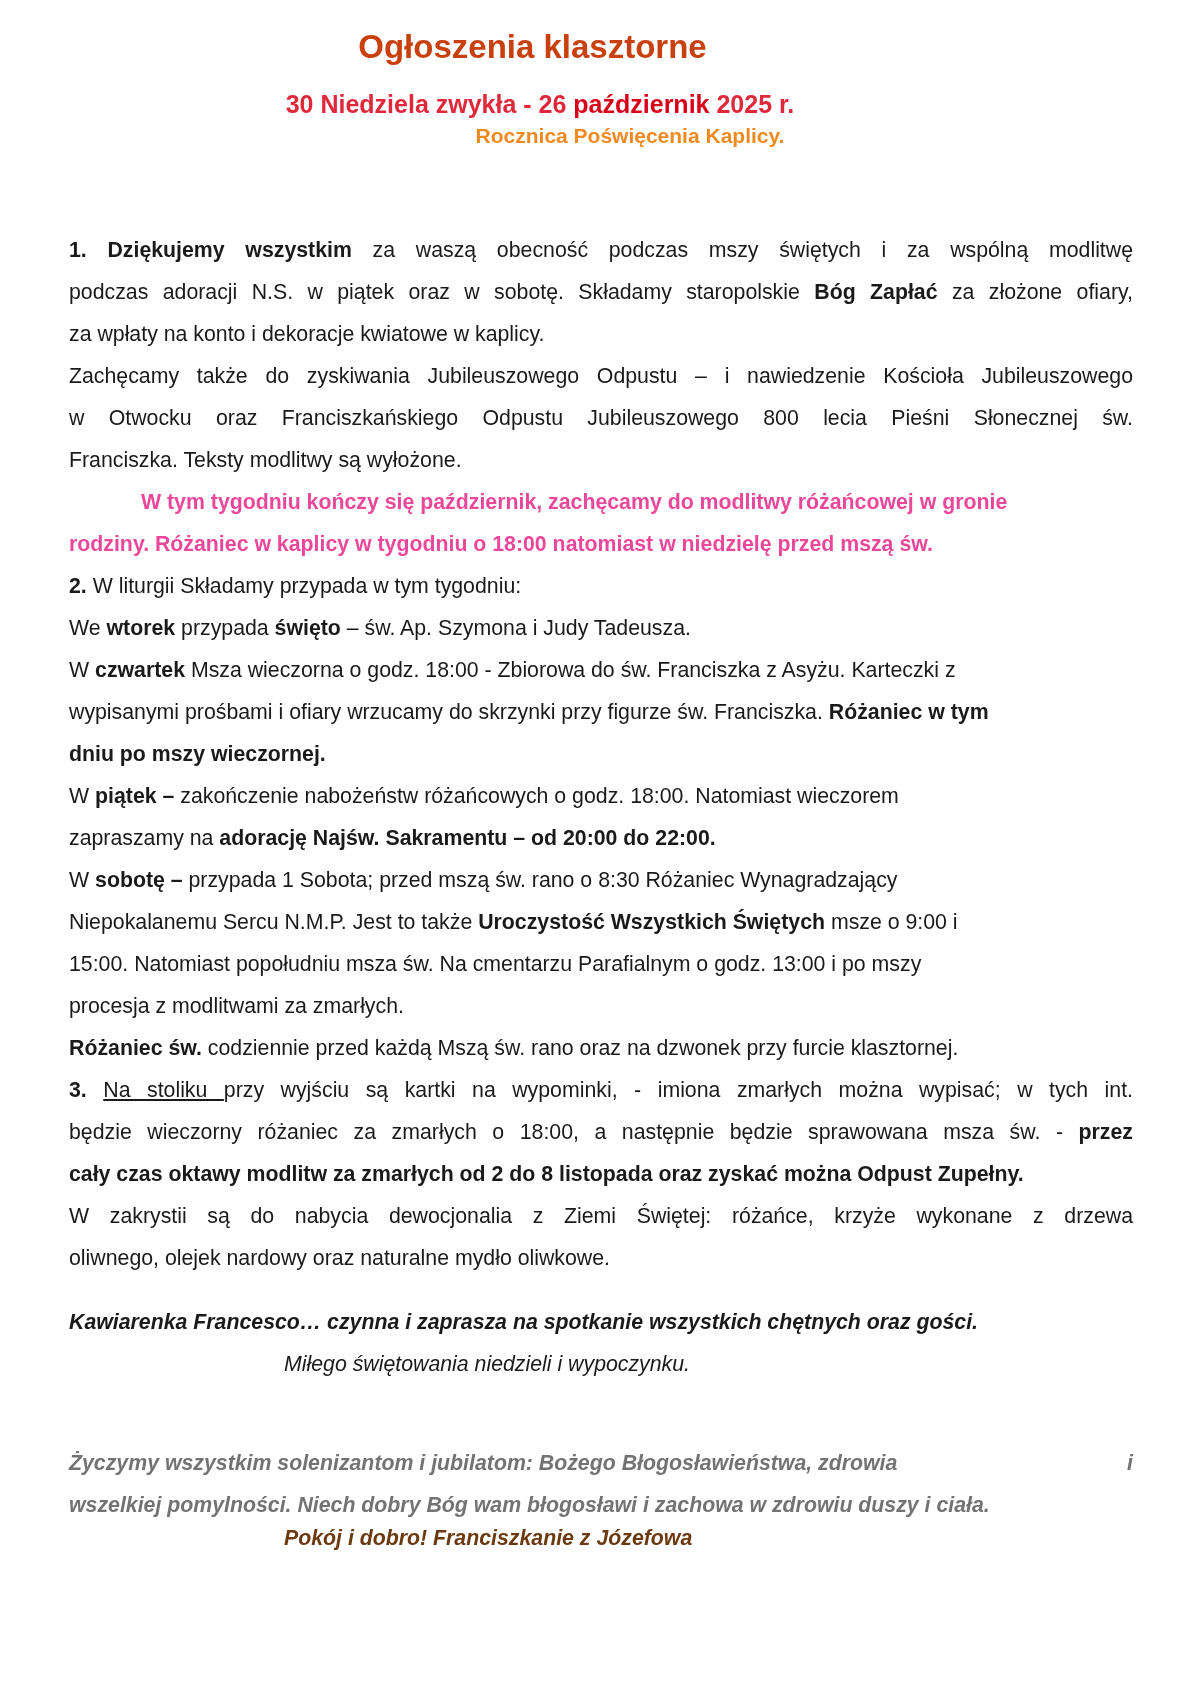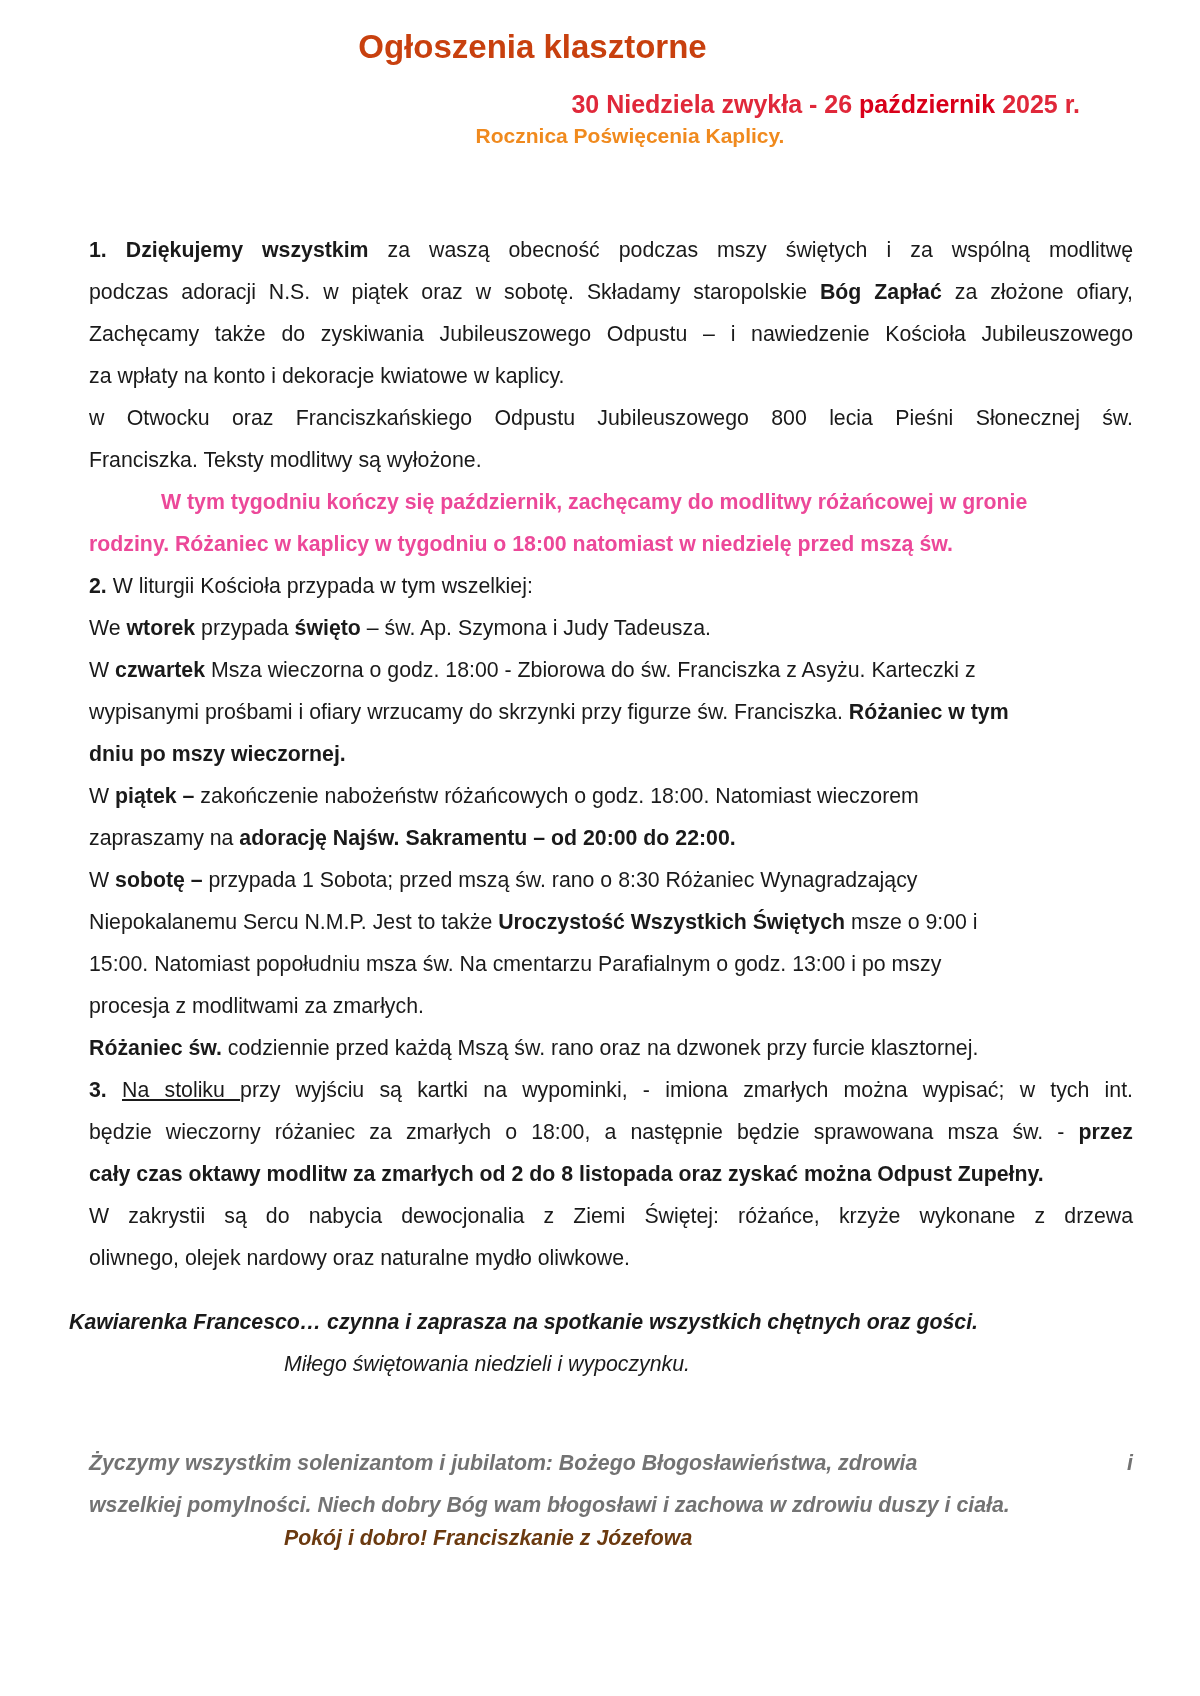--- a/index.html
+++ b/index.html
@@ -1,28 +1,28 @@
 <!DOCTYPE html>
 <html><head>
 <meta charset="utf-8">
 <style>
   html, body { margin: 0; padding: 0; background: #ffffff; }
   body { width: 1200px; height: 1696px; position: relative; overflow: hidden;
          font-family: "Liberation Sans", sans-serif; color: #1a1a1a; }
   .page { position: absolute; left: 0; top: 0; width: 1200px; height: 1696px; }
   .title { position: absolute; left: 0; width: 1065px; text-align: center; top: 28px;
            font-size: 33px; font-weight: bold; color: #c8400e; }
-  .subtitle { position: absolute; left: 0; width: 1080px; text-align: right; top: 90px;
+  .subtitle { position: absolute; left: 0; width: 1080px; text-align: center; top: 90px;
            font-size: 25px; font-weight: bold; color: #e0283a; }
   .subtitle .dark { color: #d9001a; }
   .subtitle2 { position: absolute; left: 0; width: 1200px; text-align: center; top: 124px;
            font-size: 21px; font-weight: bold; color: #f08a1e; padding-left: 30px; }
   .body { position: absolute; left: 69px; top: 229px; width: 1064px;
           font-size: 21.3px; line-height: 42px; }
-  .line { height: 42px; white-space: nowrap; margin-left: 20px; }
+  .line { height: 42px; white-space: nowrap; }
   .j { text-align: justify; text-align-last: justify; white-space: normal; }
   b { font-weight: bold; }
   .blue { color: #ec4899; font-weight: bold; }
   .indent { padding-left: 72px; }
   .u { text-decoration: underline; }
   .cafe { position: absolute; left: 69px; top: 1310px; font-size: 21.3px; font-style: italic; font-weight: bold; white-space: nowrap; }
   .greet { position: absolute; left: 284px; top: 1352px; font-size: 21.3px; font-style: italic; white-space: nowrap; }
   .wish { position: absolute; left: 69px; top: 1442px; width: 1064px; font-size: 21.3px; line-height: 42px;
           font-style: italic; font-weight: bold; color: #737373; }
   .sign { position: absolute; left: 284px; top: 1526px; font-size: 21.3px; font-style: italic; font-weight: bold; color: #6b3a10; white-space: nowrap; }
@@ -34,28 +34,28 @@
   <div class="title">Ogłoszenia klasztorne</div>
   <div class="subtitle">
     <span>30 Niedziela zwykła - 26 </span><span class="dark">październik</span><span> 2025 r.</span>
   </div>
   <div class="subtitle2">Rocznica Poświęcenia Kaplicy.</div>
 
   <div class="body">
 
     <div class="line j"><b>1. </b><b>Dziękujemy wszystkim</b><span> za waszą obecność podczas mszy świętych i za wspólną modlitwę</span></div>
     <div class="line j"><span>podczas adoracji N.S. w piątek oraz w sobotę. Składamy staropolskie </span><b>Bóg Zapłać</b><span> za złożone ofiary,</span></div>
+    <div class="line">za wpłaty na konto i dekoracje kwiatowe w kaplicy.</div>
     <div class="line j">Zachęcamy także do zyskiwania Jubileuszowego Odpustu – i nawiedzenie Kościoła Jubileuszowego</div>
-    <div class="line">za wpłaty na konto i dekoracje kwiatowe w kaplicy.</div>
     <div class="line j">w Otwocku oraz Franciszkańskiego Odpustu Jubileuszowego 800 lecia Pieśni Słonecznej św.</div>
     <div class="line">Franciszka. Teksty modlitwy są wyłożone.</div>
     <div class="line blue indent">W tym tygodniu kończy się październik, zachęcamy do modlitwy różańcowej w gronie</div>
     <div class="line blue">rodziny. Różaniec w kaplicy w tygodniu o 18:00 natomiast w niedzielę przed mszą św.</div>
 
-    <div class="line"><b>2.</b><span> W liturgii Kościoła przypada w tym wszelkiej:</span></div>
+    <div class="line"><b>2.</b><span> W liturgii Składamy przypada w tym tygodniu:</span></div>
     <div class="line"><span>We </span><b>wtorek</b><span> przypada </span><b>święto</b><span> – św. Ap. Szymona i Judy Tadeusza.</span></div>
     <div class="line"><span>W </span><b>czwartek</b><span> Msza wieczorna o godz. 18:00 - Zbiorowa do św. Franciszka z Asyżu. Karteczki z</span></div>
     <div class="line"><span>wypisanymi prośbami i ofiary wrzucamy do skrzynki przy figurze św. Franciszka. </span><b>Różaniec w tym</b></div>
     <div class="line"><b>dniu po mszy wieczornej.</b></div>
     <div class="line"><span>W </span><b>piątek –</b><span> zakończenie nabożeństw różańcowych o godz. 18:00. Natomiast wieczorem</span></div>
     <div class="line"><span>zapraszamy na </span><b>adorację Najśw. Sakramentu – od 20:00 do 22:00.</b></div>
     <div class="line"><span>W </span><b>sobotę –</b><span> przypada 1 Sobota; przed mszą św. rano o 8:30 Różaniec Wynagradzający</span></div>
     <div class="line"><span>Niepokalanemu Sercu N.M.P. Jest to także </span><b>Uroczystość Wszystkich Świętych</b><span> msze o 9:00 i</span></div>
     <div class="line">15:00. Natomiast popołudniu msza św. Na cmentarzu Parafialnym o godz. 13:00 i po mszy</div>
     <div class="line">procesja z modlitwami za zmarłych.</div>

